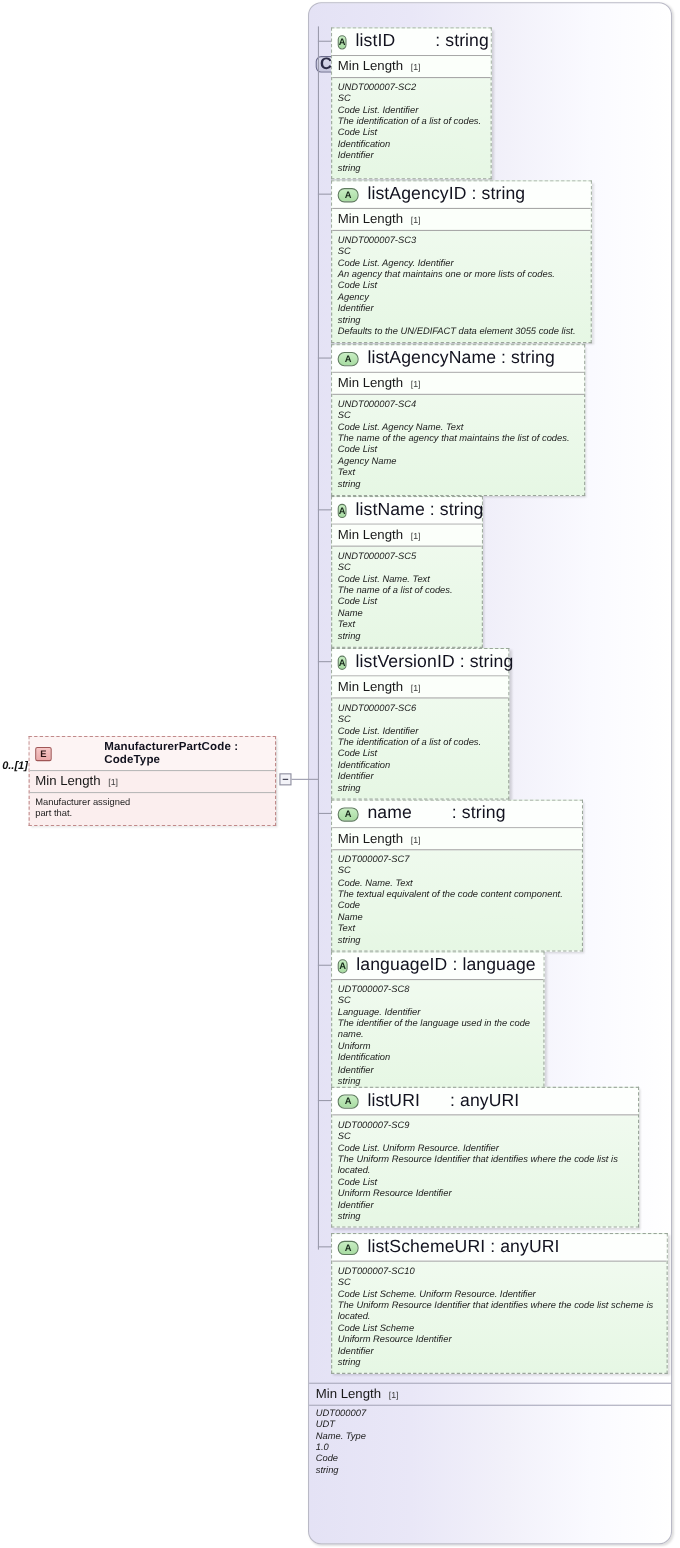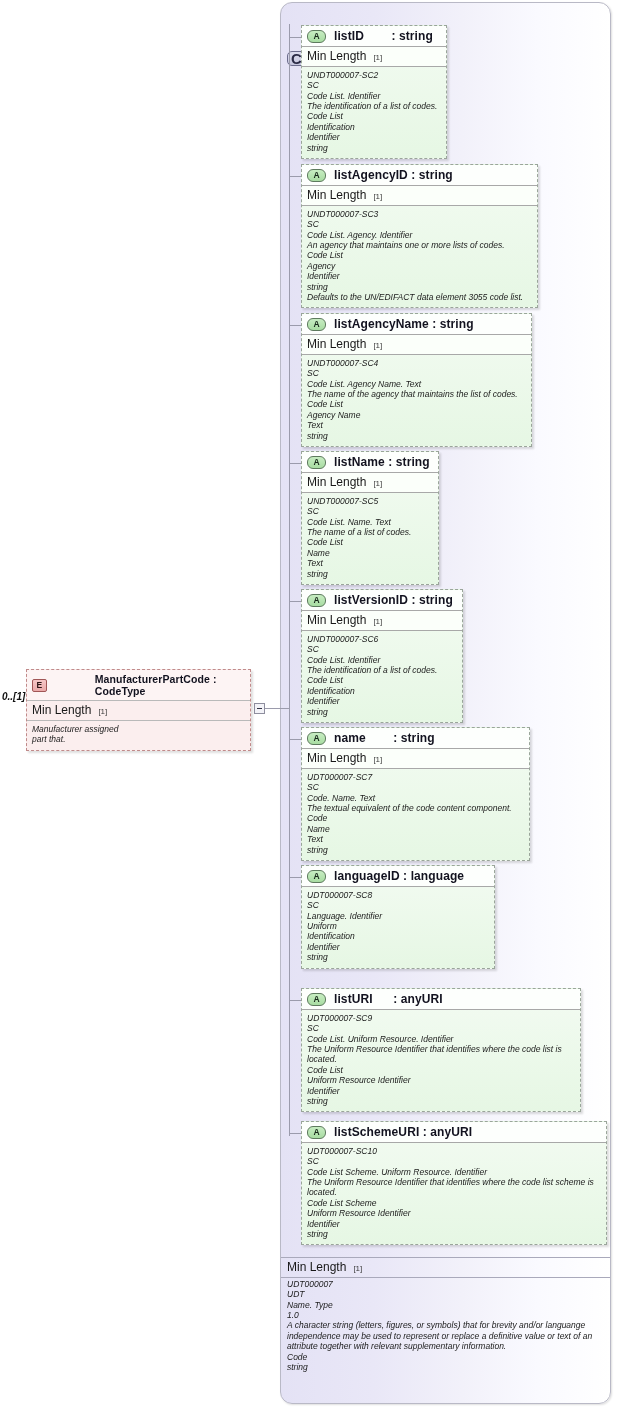--- a/index.html
+++ b/index.html
@@ -97,21 +97,21 @@
   }
   .facet-row {
     display: flex; align-items: baseline; gap: 7px;
     padding: 2px 6px 3px 5px;
     border-bottom: 1px solid #b9b9b9;
   }
   .facet-label { font-size: 12px; color: #181818; }
   .facet-val   { font-size: 8px; color: #3a3a3a; }
   .elem-desc {
     padding: 3px 6px 5px 5px;
-    font-size: 8.5px; font-style: italic; color: #1d1d1d;
+    font-size: 8.5px; color: #1d1d1d;
     line-height: 1.22;
   }
   .cardinality {
     position: absolute;
     left: 2px; top: 691px;
     font-size: 10px; font-style: italic; font-weight: bold;
     color: #101010;
   }
 
   
@@ -155,21 +155,21 @@
   .a-badge {
     display: inline-flex; align-items: center; justify-content: center;
     width: 19px; height: 13px;
     border: 1px solid #5d7a5d;
     border-radius: 6px;
     background: linear-gradient(to bottom, #c7edc2, #a8dca2);
     font-size: 8.5px; font-weight: bold; color: #17271a;
     line-height: 1;
   }
   .attr-name {
-    font-size: 12px; font-weight: bold; color: #12121f;
+    font-size: 16px; font-weight: normal; color: #12121f;
     white-space: pre;
     letter-spacing: .1px;
   }
   .attr .facet-row { border-bottom: 1px solid #a8a8a8; background: #fbfffa; }
   .attr-lines {
     padding: 3px 7px 5px 5px;
     font-size: 8.5px; font-style: italic; color: #1b1b1b;
     line-height: 1.22;
   }
   .attr-lines div { white-space: normal; }
@@ -359,20 +359,21 @@
       <div class="stub" style="top: 739px;"></div>
       <div class="attr" style="left: 301px; top: 865px; width: 194px;">
         <div class="attr-head">
           <span class="a-badge">A</span>
           <span class="attr-name">languageID : language</span>
         </div>
         <div class="attr-lines">
           <div>UDT000007-SC8</div>
           <div>SC</div>
           <div>Language. Identifier</div>
+          <div>The identifier of the language used in the code name.</div>
           <div>Uniform</div>
           <div>Identification</div>
           <div>Identifier</div>
           <div>string</div>
         </div>
       </div>
       <div class="stub" style="top: 877px;"></div>
       <div class="attr" style="left: 301px; top: 988px; width: 280px;">
         <div class="attr-head">
           <span class="a-badge">A</span>
@@ -411,18 +412,17 @@
 
   <div class="ct-facet">
     <span class="facet-label">Min Length</span>
     <span class="facet-val">[1]</span>
   </div>
   <div class="ct-doc">
       <div>UDT000007</div>
       <div>UDT</div>
       <div>Name. Type</div>
       <div>1.0</div>
-      <div>A character string (letters, figures, or symbols) that for brevity and/or languange independence may be used to represent or replace a definitive value or text of an attribute together with relevant supplementary information.</div>
       <div>Code</div>
       <div>string</div>
     </div>
 
 </div>
 
 </body></html>

